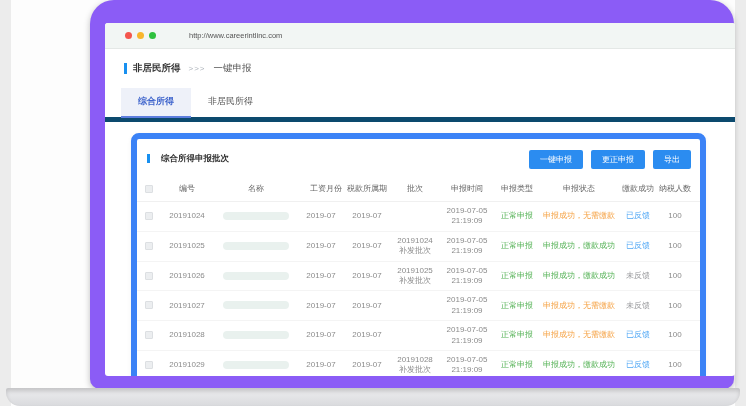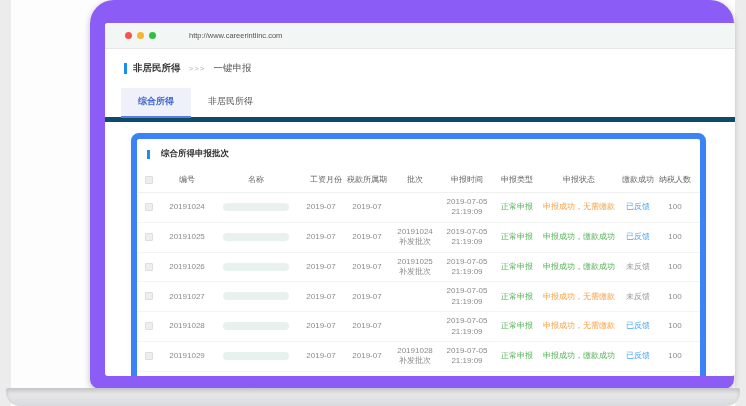--- a/index.html
+++ b/index.html
@@ -96,20 +96,21 @@
             <div class="tab active">综合所得</div>
             <div class="tab">非居民所得</div>
           </div>
 
         <div class="card">
           <div class="card-head">
             <div class="card-title-wrap">
               <span class="accent-bar small"></span>
               <span class="card-title">综合所得申报批次</span>
             </div>
+            <div class="card-actions" id="actions"><button class="btn">一键申报</button><button class="btn">更正申报</button><button class="btn">导出</button></div>
           </div>
 
           <div class="table-clip">
             <table>
               <thead>
                   <tr id="thead-row">
                     <th style="width: 24px;"><span class="cb"></span></th>
                     <th style="width: 52px;">编号</th>
                     <th style="width: 86px;">名称</th>
                     <th style="width: 44px; text-align: right;">工资月份</th>

